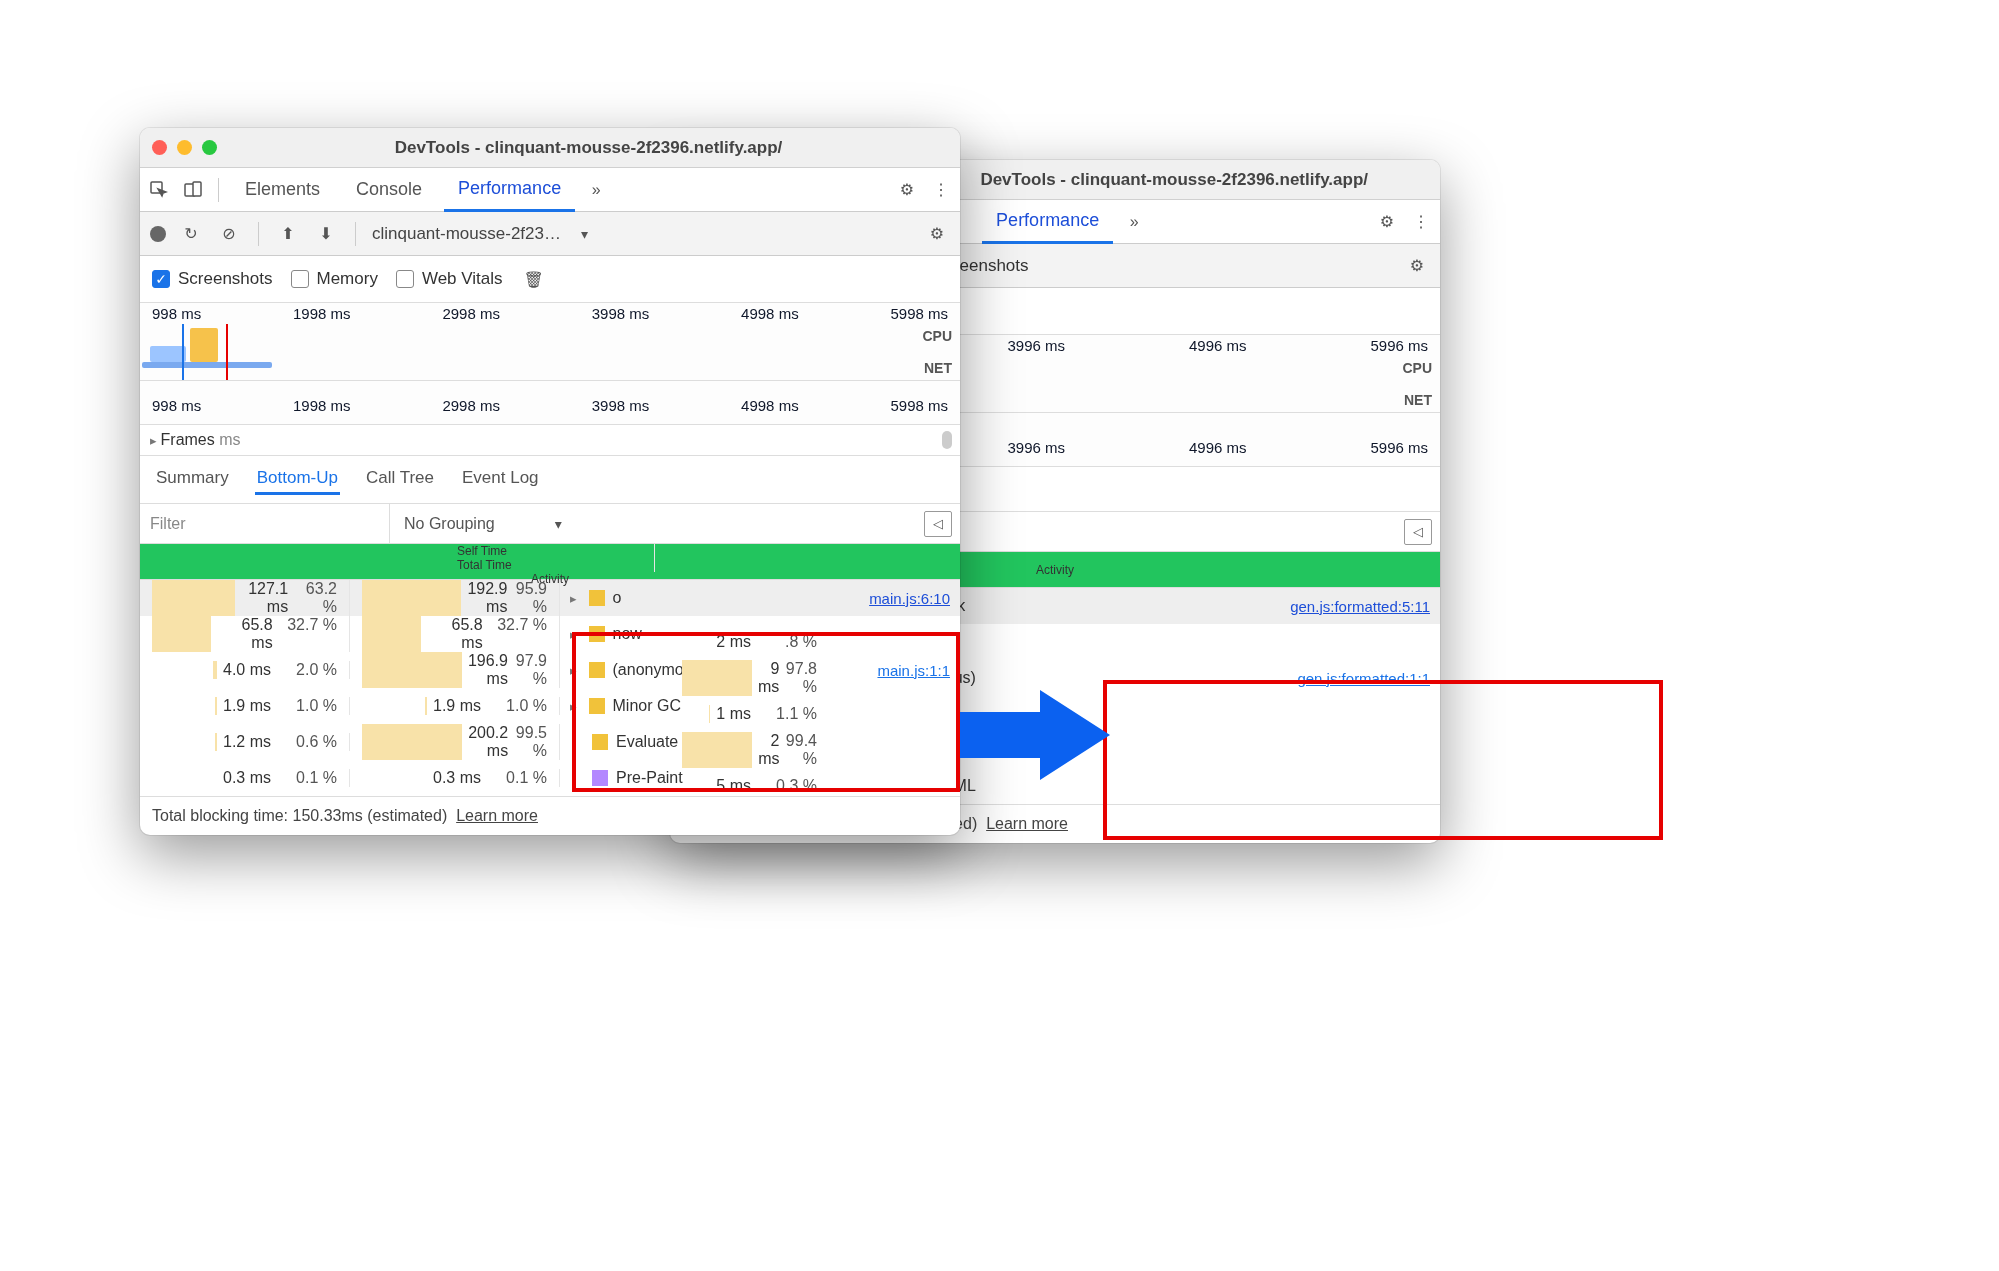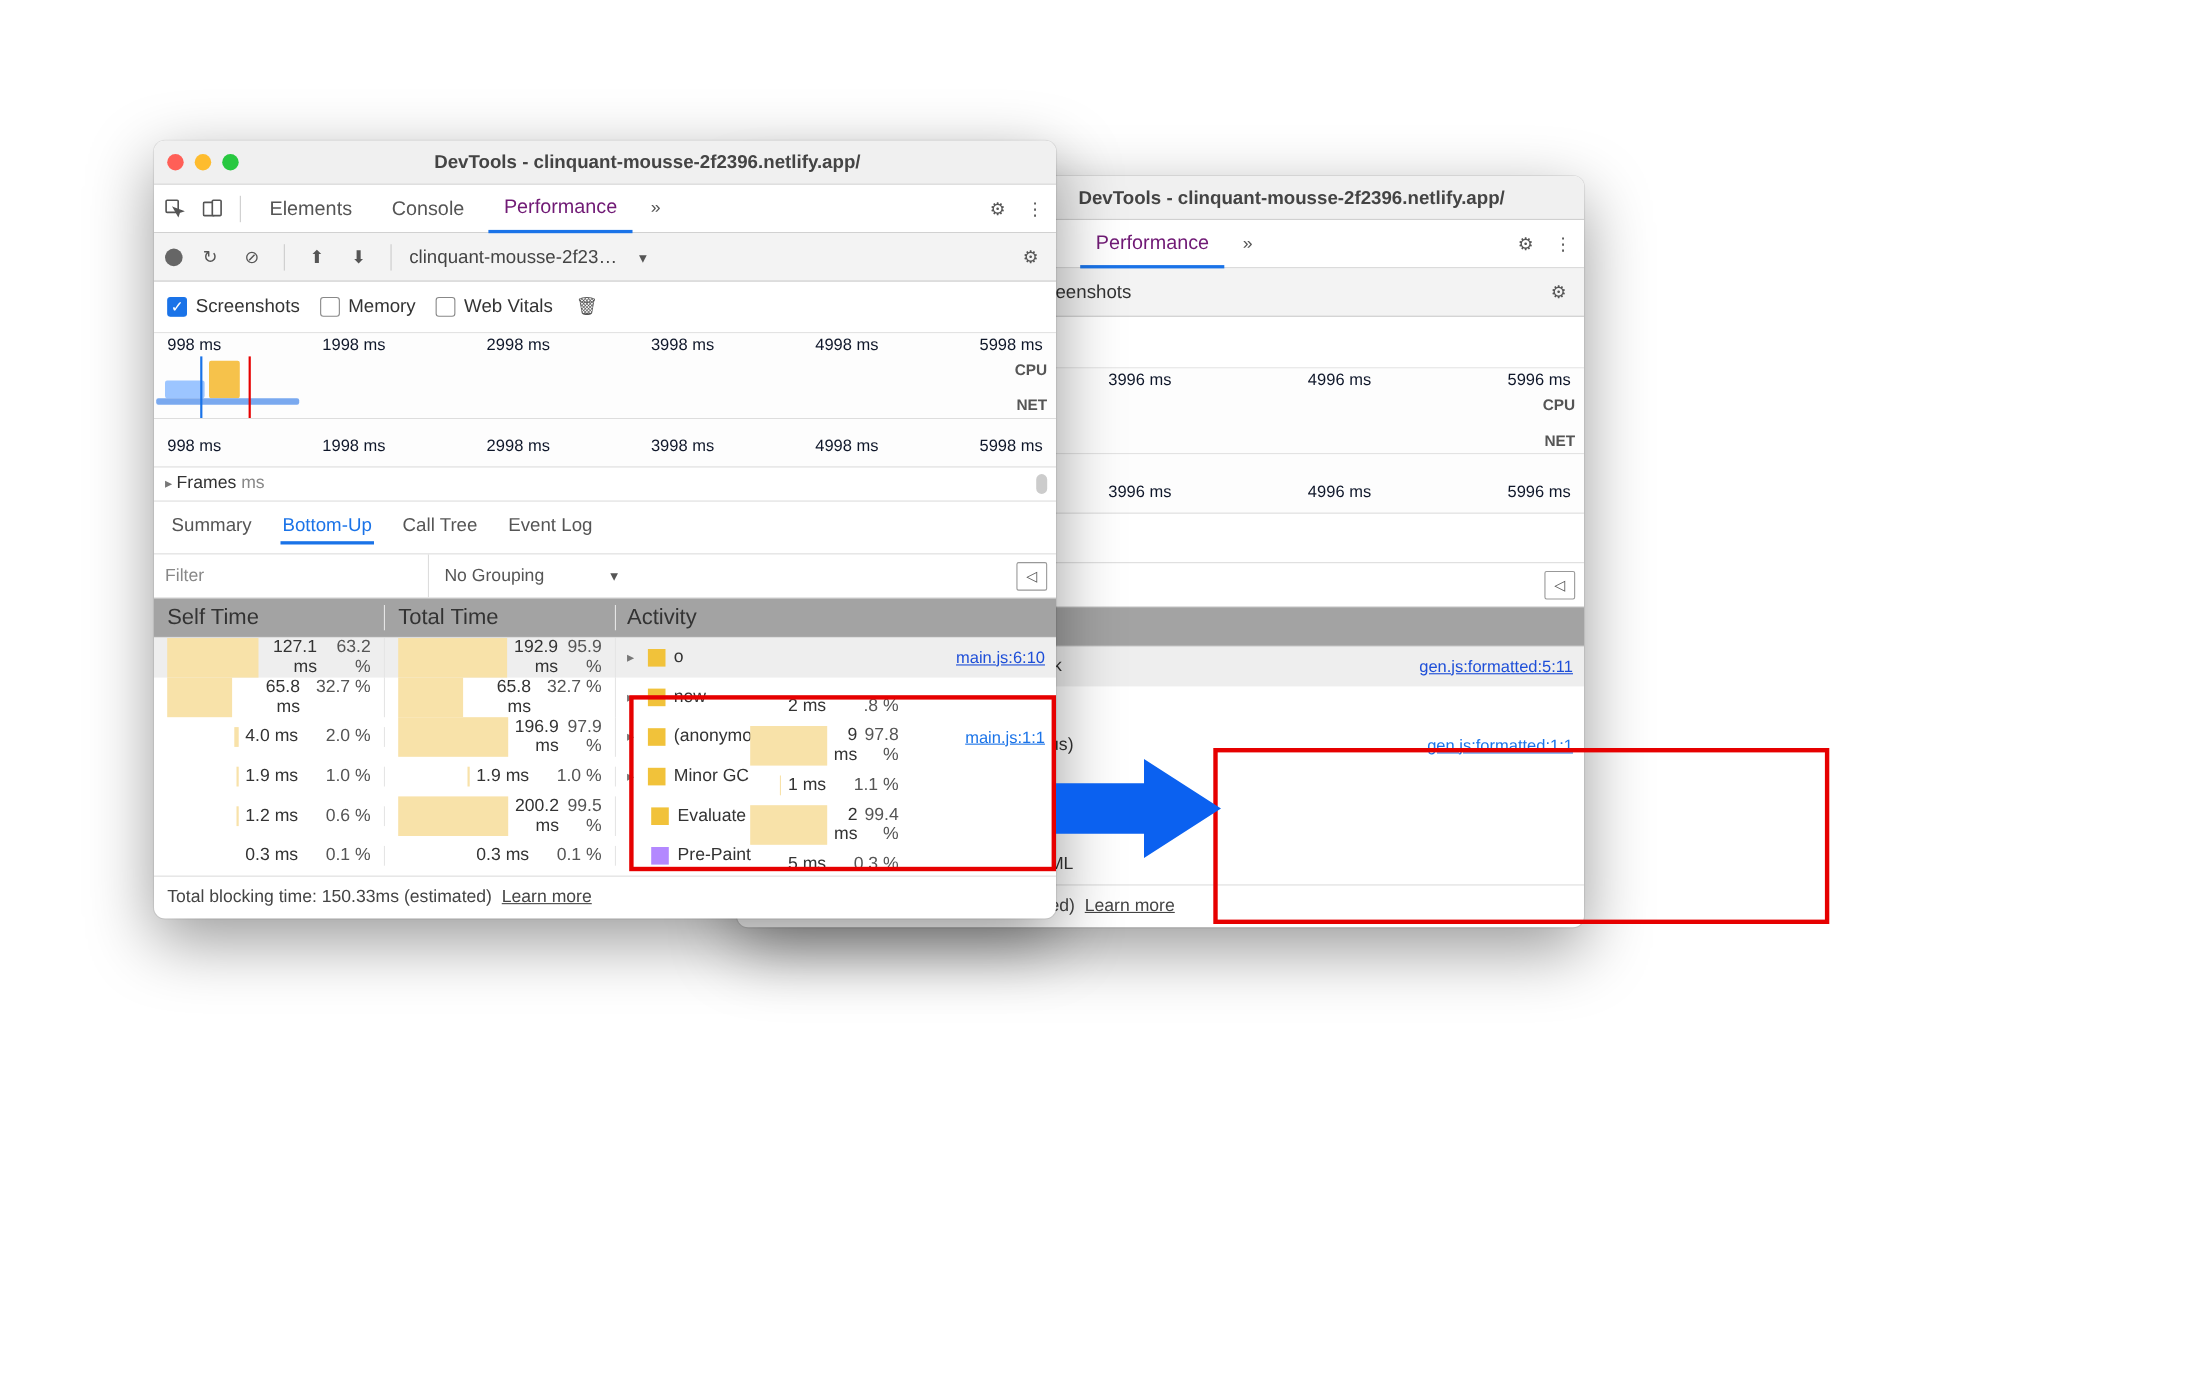--- a/index.html
+++ b/index.html
@@ -29,21 +29,21 @@
   }
   .traffic { display:flex; gap:10px; }
   .dot { width:15px; height:15px; border-radius:50%; }
   .dot.r{background:#ff5f57}.dot.y{background:#febc2e}.dot.g{background:#28c840}
   .title { flex:1; text-align:center; font-weight:600; font-size:17px; color:#444; }
 
   .toolbar { display:flex; align-items:center; height:44px; border-bottom:1px solid #ccc; padding:0 6px; gap:8px; background:#fff; }
   .tbicon { width:26px; height:26px; display:flex; align-items:center; justify-content:center; color:#555; }
   .tbsep  { width:1px; height:24px; background:#ccc; margin:0 4px; }
   .tab    { padding:10px 14px; font-size:18px; color:#555; cursor:pointer; }
-  .tab.active { color:#701a75; border-bottom:3px solid #1a73e8; }
+  .tab.active { color:#1d4ed8; border-bottom:3px solid #1a73e8; }
   .spacer { flex:1; }
 
   .secondbar { display:flex; align-items:center; height:44px; border-bottom:1px solid #ccc; background:#f3f3f3; padding:0 10px; gap:12px; }
   .rec { width:16px;height:16px;border-radius:50%;background:#666; }
   .dropdown { color:#444; font-size:17px; display:flex; align-items:center; gap:20px; }
   .tri::after{content:"▾"; font-size:14px; color:#555;}
 
   .checks { display:flex; align-items:center; gap:18px; padding:10px 12px; border-bottom:1px solid #ddd; }
   .chk { display:flex; align-items:center; gap:8px; font-size:17px; color:#333; }
   .box { width:18px;height:18px;border:1px solid #888;border-radius:3px;display:inline-flex;align-items:center;justify-content:center;font-size:14px;color:#fff; }
@@ -59,21 +59,21 @@
   .subtabs { display:flex; gap:24px; padding:8px 14px; border-bottom:1px solid #ddd; }
   .stab { font-size:17px; color:#555; padding:4px 2px; cursor:pointer; }
   .stab.active{ color:#1a73e8; border-bottom:3px solid #1a73e8; }
 
   .filterrow { display:flex; align-items:center; border-bottom:1px solid #ddd; height:40px; }
   .filterbox { width:250px; border-right:1px solid #ddd; padding:0 10px; color:#888; height:100%; display:flex; align-items:center; }
   .grouping  { padding:0 14px; color:#555; display:flex; align-items:center; gap:60px; }
   .sidepanel-btn { width:28px;height:26px;border:1px solid #999;margin-right:8px;border-radius:2px;display:flex;align-items:center;justify-content:center;font-size:13px;color:#555; }
 
   .grid-head,.grid-row { display:flex; align-items:center; height:36px; }
-  .grid-head { background:#a3a3a3; border-bottom:1px solid #ddd; font-size:20px; }
+  .grid-head { background:#22c55e; border-bottom:1px solid #ddd; font-size:12px;flex-direction:column; }
   .col-self,.col-total { width:210px; padding:0 12px; display:flex; justify-content:flex-end; gap:6px; border-right:1px solid #e5e5e5; position:relative; }
   .col-act { flex:1; padding:0 10px; display:flex; align-items:center; gap:8px; position:relative; }
   .pct { color:#555; width:60px; text-align:right; }
   .num { color:#333; text-align:right; }
   .bar { position:absolute; right:0; top:0; bottom:0; background:#f8e2a9; z-index:0; }
   .col-self>*,.col-total>*{position:relative;z-index:1}
   .tri2::before{content:"▸"; color:#777; font-size:13px; margin-right:4px;}
   .sq { width:16px;height:16px;display:inline-block; }
   .sq.y{background:#f1c23a}.sq.p{background:#b388ff}.sq.b{background:#6aa7ff}
   .srclink{ margin-left:auto; color:#1a73e8; text-decoration:underline; font-size:15px; cursor:pointer; }

